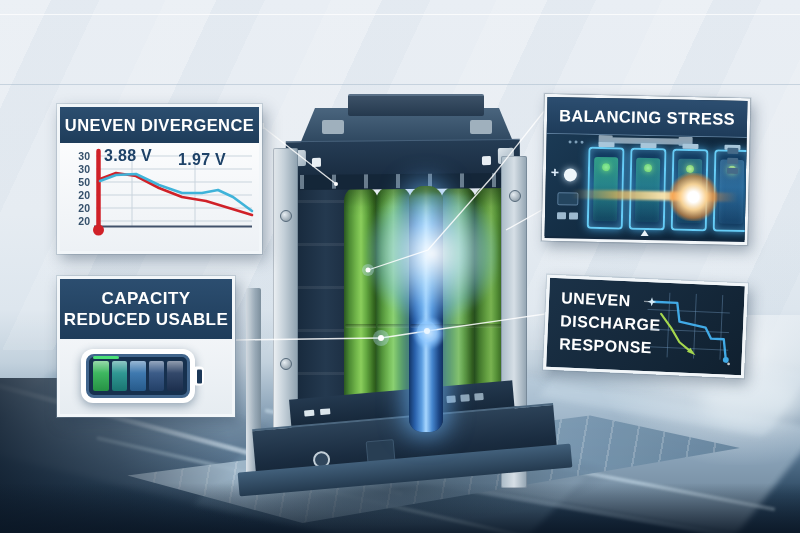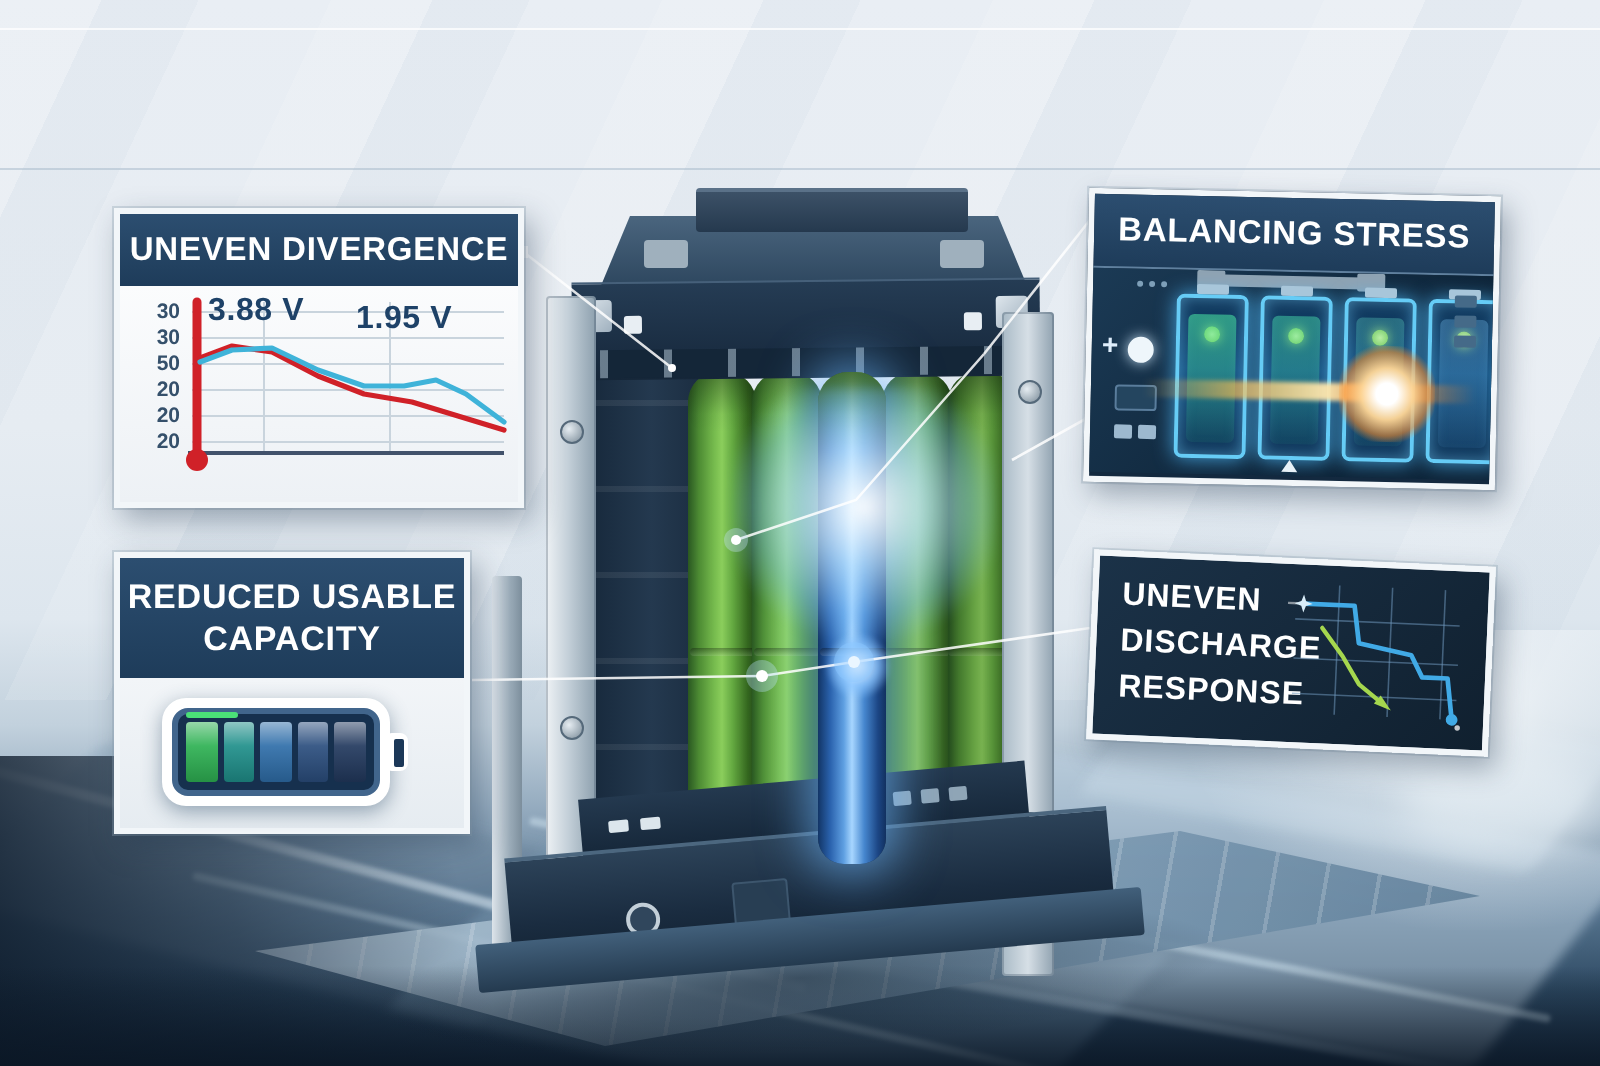--- a/index.html
+++ b/index.html
@@ -293,21 +293,21 @@
         </svg>
       <div class="vd-ticks">
           <span>30</span>
           <span>30</span>
           <span>50</span>
           <span>20</span>
           <span>20</span>
           <span>20</span>
         </div>
       <div class="vd-val hi">3.88 V</div>
-      <div class="vd-val lo">1.95 V</div>
+      <div class="vd-val lo">1.97 V</div>
     </div>
   </div>
 
   <div class="panel bs-panel">
     <div class="panel-header">BALANCING STRESS</div>
     <div class="bs-body">
       <div class="bs-topbar"></div>
       <div class="bs-tab" style="left:52px;"></div>
       <div class="bs-tab" style="left:132px;"></div>
       <div class="bs-dots">
@@ -342,22 +342,22 @@
       <div class="bs-flare"></div>
       <div class="bs-rrect" style="top:10px;"></div>
       <div class="bs-rrect" style="top:20px;"></div>
       <div class="bs-rrect" style="top:30px;"></div>
       <div class="bs-arrow"></div>
     </div>
   </div>
 
   <div class="panel rc-panel">
     <div class="panel-header">
+      <span>CAPACITY</span>
       <span>REDUCED USABLE</span>
-      <span>CAPACITY</span>
     </div>
     <div class="rc-body">
       <div class="batt">
         <div class="batt-glow"></div>
         <div class="batt-body">
             <div class="seg" style="background-color: rgb(46, 177, 83);"></div>
             <div class="seg" style="background-color: rgb(31, 143, 138);"></div>
             <div class="seg" style="background-color: rgb(47, 110, 169);"></div>
             <div class="seg" style="background-color: rgb(43, 78, 126);"></div>
             <div class="seg" style="background-color: rgb(34, 57, 94);"></div>

